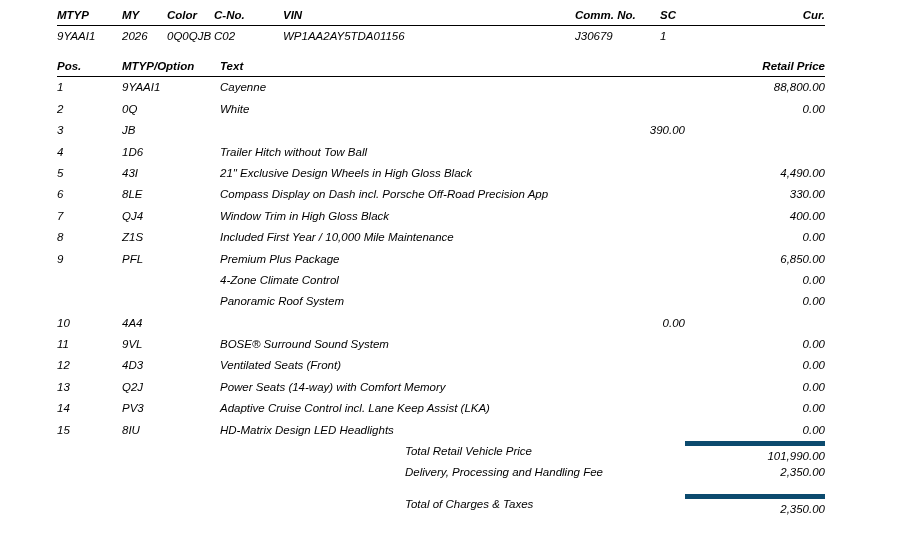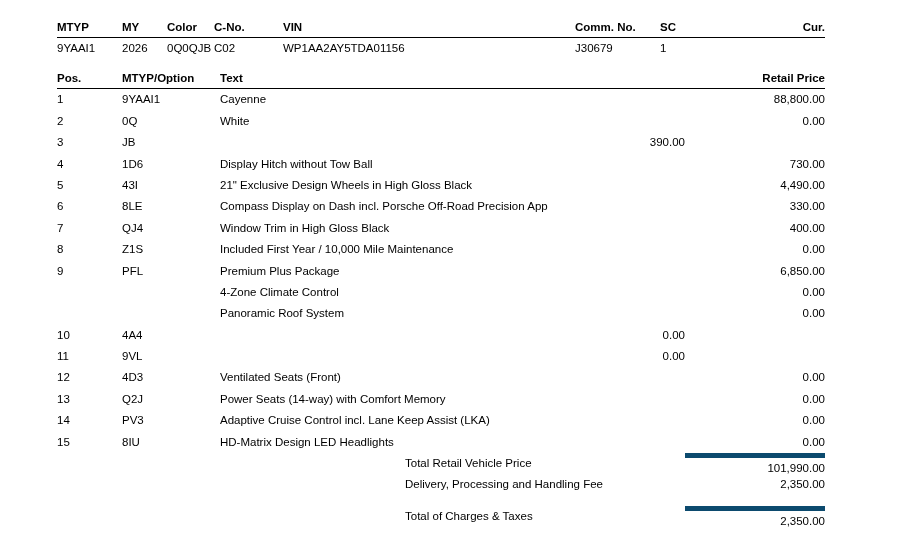--- a/index.html
+++ b/index.html
@@ -8,22 +8,23 @@
     font-family: "Liberation Sans", sans-serif;
     font-size: 11.5px;
     color: #000;
     width: 904px;
     height: 552px;
     overflow: hidden;
   }
   .doc {
     width: 824px;
     height: 552px;
-    padding: 18px 0 0 57px;
+    padding: 6px 0 0 57px;
     background: #fff;
+    font-style: italic;
   }
   .content { width: 768px; }
 
   .row {
     display: grid;
     height: 21.4px;
     line-height: 21.4px;
     white-space: nowrap;
     overflow: visible;
   }
@@ -104,22 +105,21 @@
             <span class="cell right">0.00</span>
           </div>
           <div class="row t2-row">
             <span class="cell">3</span>
             <span class="cell">JB</span>
             <span class="cell right">390.00</span>
           </div>
           <div class="row t2-row">
             <span class="cell">4</span>
             <span class="cell">1D6</span>
-            <span class="cell">Display Hitch without Tow Ball</span>
-            <span class="cell right">730.00</span>
+            <span class="cell">Trailer Hitch without Tow Ball</span>
           </div>
           <div class="row t2-row">
             <span class="cell">5</span>
             <span class="cell">43I</span>
             <span class="cell">21" Exclusive Design Wheels in High Gloss Black</span>
             <span class="cell right">4,490.00</span>
           </div>
           <div class="row t2-row">
             <span class="cell">6</span>
             <span class="cell">8LE</span>
@@ -157,20 +157,21 @@
             <span class="cell right">0.00</span>
           </div>
           <div class="row t2-row">
             <span class="cell">10</span>
             <span class="cell">4A4</span>
             <span class="cell right">0.00</span>
           </div>
           <div class="row t2-row">
             <span class="cell">11</span>
             <span class="cell">9VL</span>
+            <span class="cell">BOSE® Surround Sound System</span>
             <span class="cell right">0.00</span>
           </div>
           <div class="row t2-row">
             <span class="cell">12</span>
             <span class="cell">4D3</span>
             <span class="cell">Ventilated Seats (Front)</span>
             <span class="cell right">0.00</span>
           </div>
           <div class="row t2-row">
             <span class="cell">13</span>

